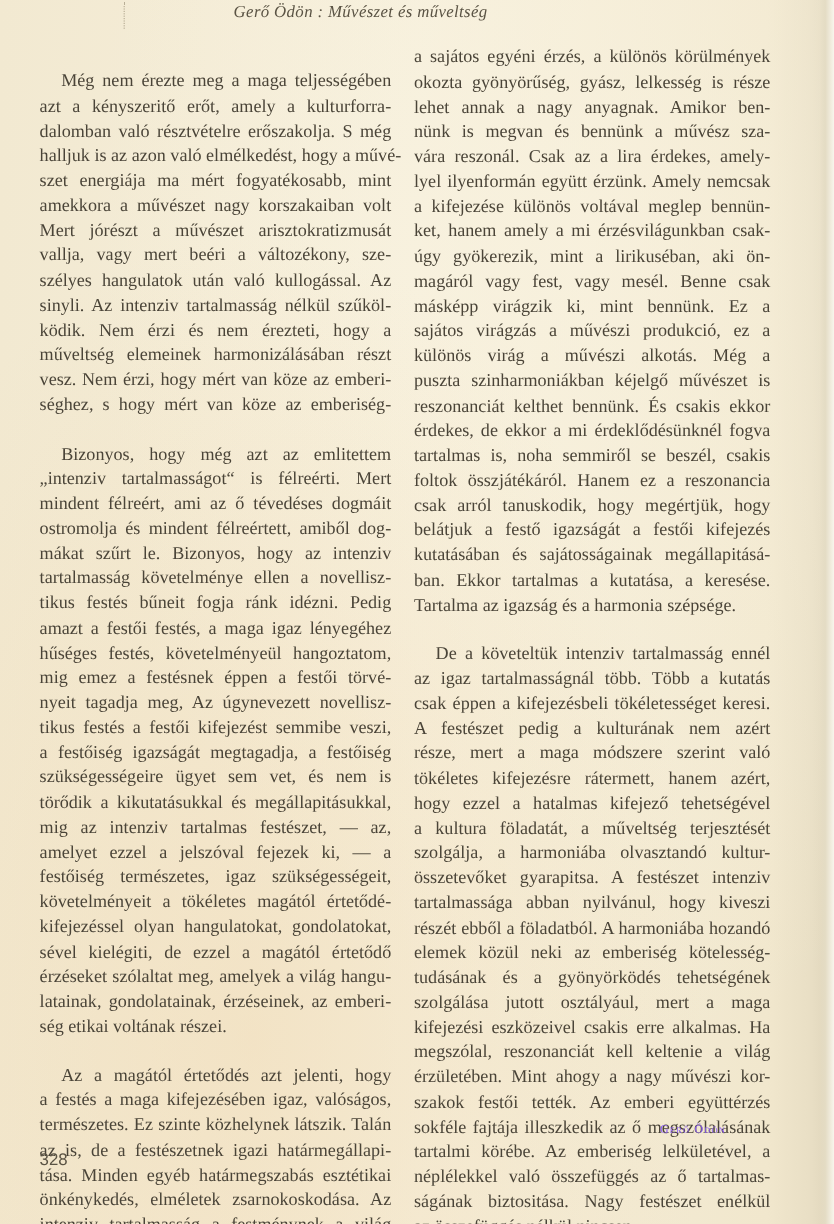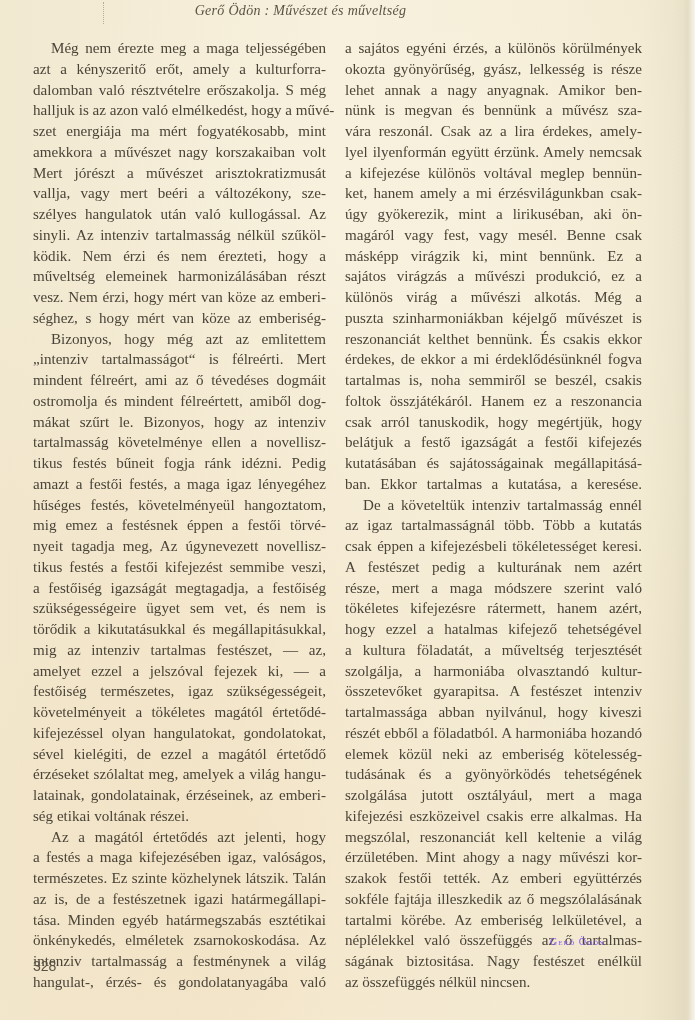--- a/index.html
+++ b/index.html
@@ -38,21 +38,21 @@
     font-size: 15.1px; line-height: 20.75px;
     color: #4a4438;
   }
   .col-left { left: 33px; width: 293px; }
   .col-right { left: 345px; width: 297px; }
   .line {
     display: block; white-space: nowrap;
     text-align: justify; text-align-last: justify;
     height: 20.75px;
   }
-  .line.indent { padding-left: 18px; }
+  .line.indent { padding-left: 18px; margin-top: 20px; }
   .line.last { text-align-last: left; }
   .signature {
     position: absolute; left: 550px; top: 936px;
     font-family: "Liberation Serif", "DejaVu Serif", serif;
     font-size: 10px; letter-spacing: 1px;
     font-variant: small-caps; color: #8b5cf6;
   }
   .page-number {
     position: absolute; left: 33px; top: 958px;
     font-family: Liberation Sans, sans-serif;
@@ -132,20 +132,21 @@
     <span class="line">különös virág a művészi alkotás. Még a</span>
     <span class="line">puszta szinharmoniákban kéjelgő művészet is</span>
     <span class="line">reszonanciát kelthet bennünk. És csakis ekkor</span>
     <span class="line">érdekes, de ekkor a mi érdeklődésünknél fogva</span>
     <span class="line">tartalmas is, noha semmiről se beszél, csakis</span>
     <span class="line">foltok összjátékáról. Hanem ez a reszonancia</span>
     <span class="line">csak arról tanuskodik, hogy megértjük, hogy</span>
     <span class="line">belátjuk a festő igazságát a festői kifejezés</span>
     <span class="line">kutatásában és sajátosságainak megállapitásá-</span>
     <span class="line">ban. Ekkor tartalmas a kutatása, a keresése.</span>
+    <span class="line last">Tartalma az igazság és a harmonia szépsége.</span>
     <span class="line indent">De a követeltük intenziv tartalmasság ennél</span>
     <span class="line">az igaz tartalmasságnál több. Több a kutatás</span>
     <span class="line">csak éppen a kifejezésbeli tökéletességet keresi.</span>
     <span class="line">A festészet pedig a kulturának nem azért</span>
     <span class="line">része, mert a maga módszere szerint való</span>
     <span class="line">tökéletes kifejezésre rátermett, hanem azért,</span>
     <span class="line">hogy ezzel a hatalmas kifejező tehetségével</span>
     <span class="line">a kultura föladatát, a műveltség terjesztését</span>
     <span class="line">szolgálja, a harmoniába olvasztandó kultur-</span>
     <span class="line">összetevőket gyarapitsa. A festészet intenziv</span>

